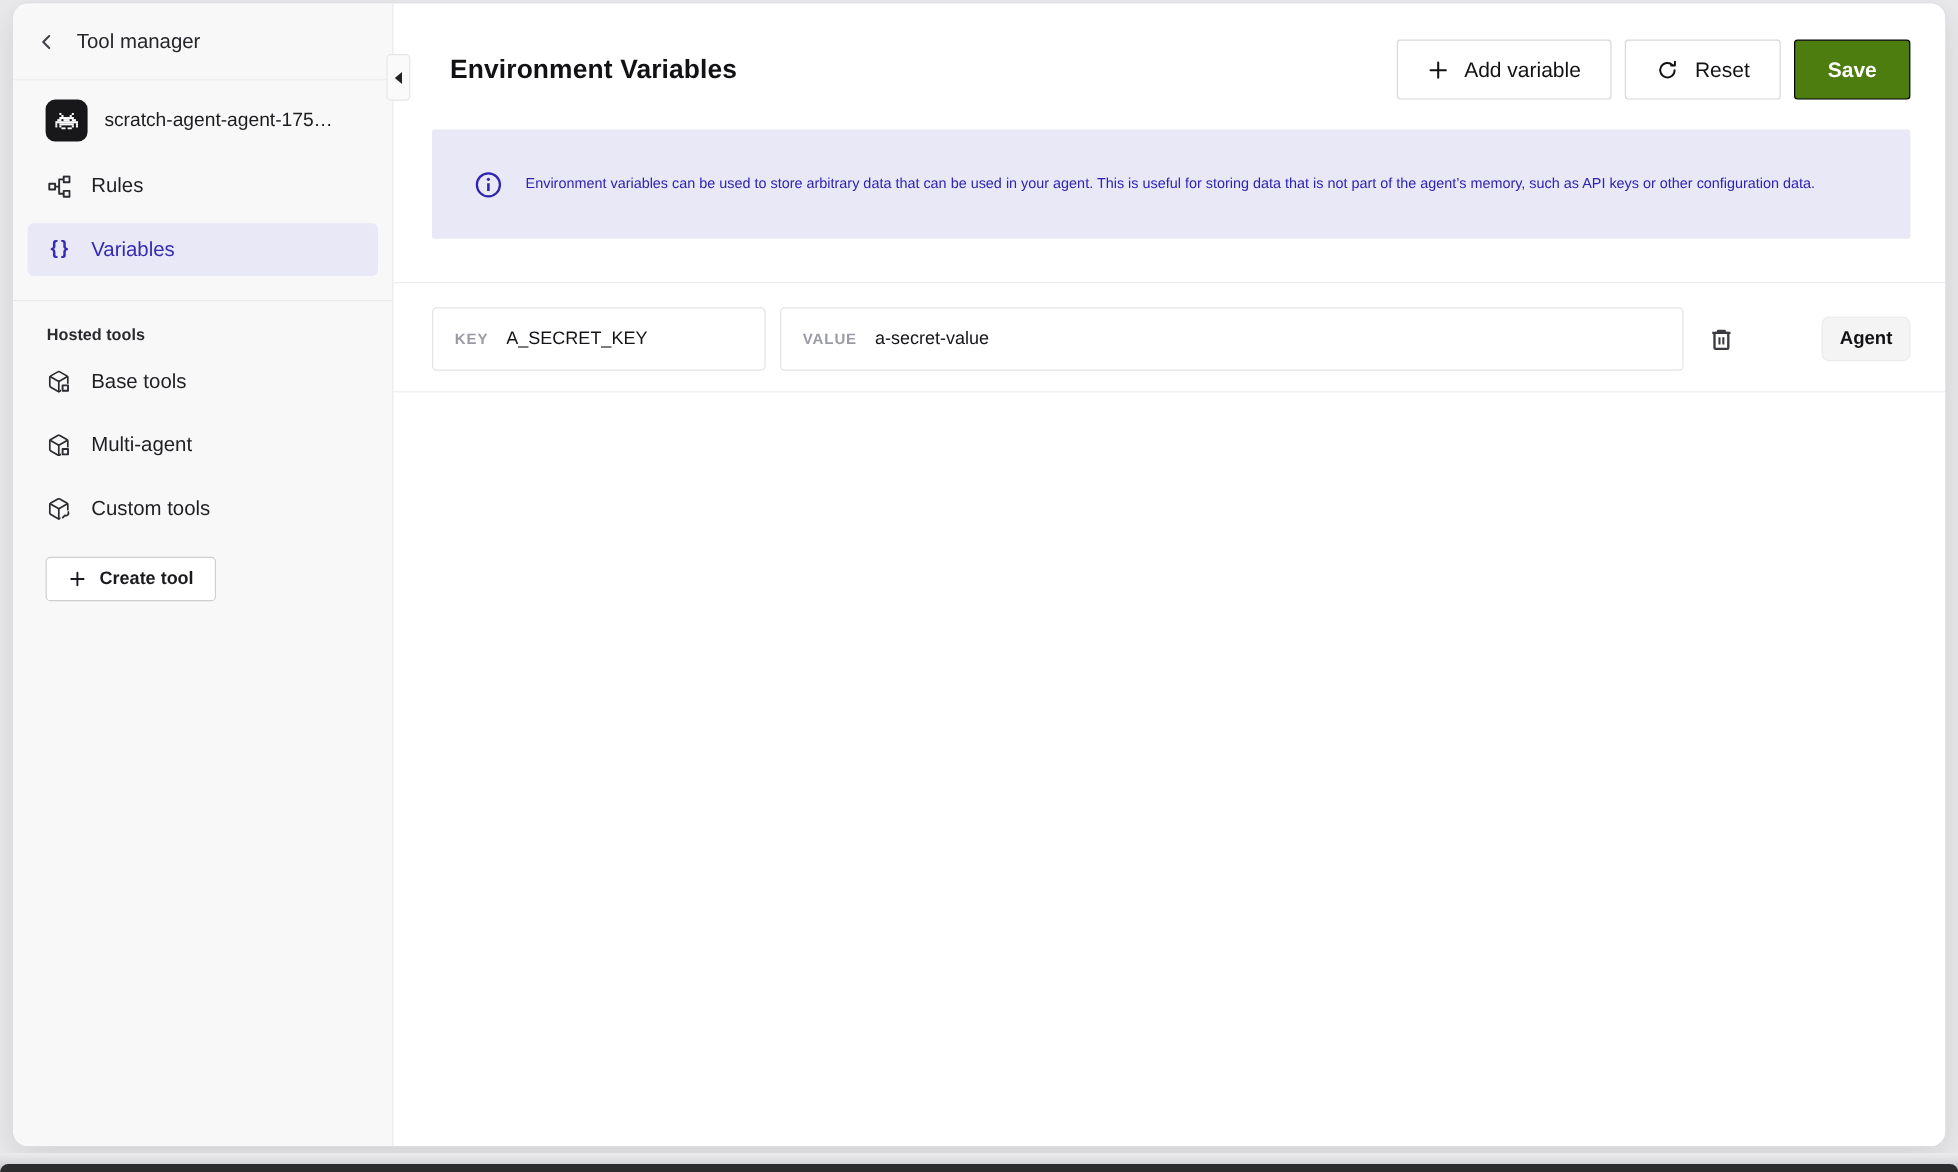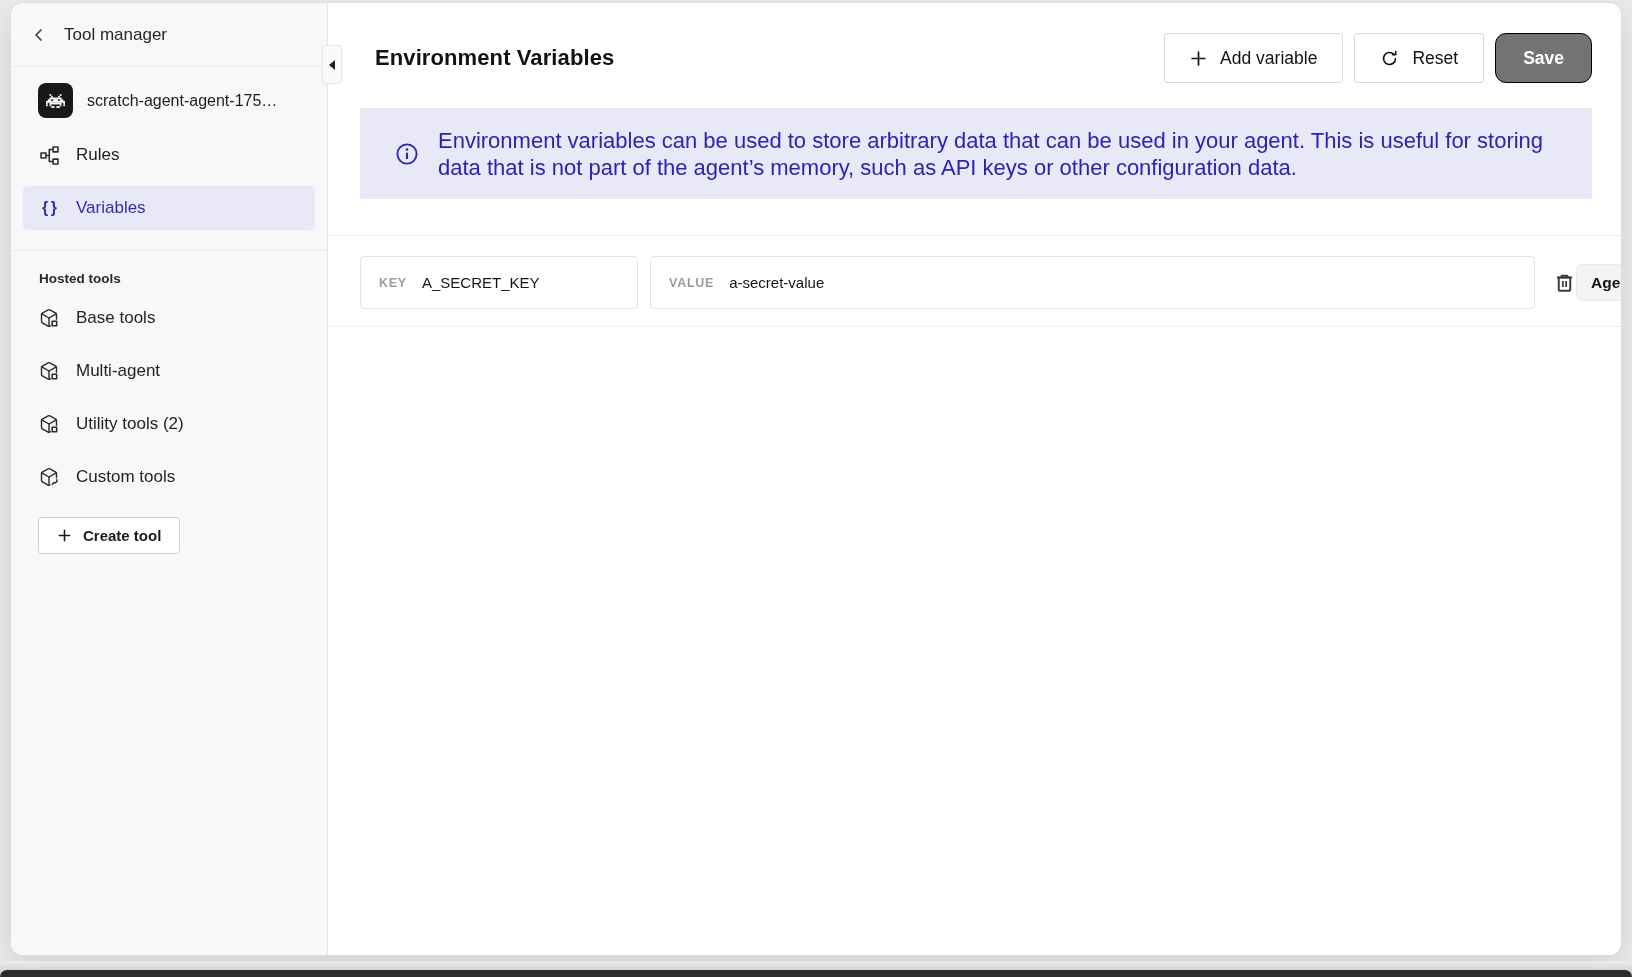--- a/index.html
+++ b/index.html
@@ -71,40 +71,40 @@
   .main { flex:1; display:flex; flex-direction:column; padding:0 29px 0 32px; background:#fff; min-width:0; }
   .main-header { margin-top:30px; height:50px; flex:none; display:flex; align-items:center; }
   .page-title { font-size:22px; font-weight:700; color:#121215; margin-left:15px; letter-spacing:.1px; }
   .toolbar { margin-left:auto; display:flex; gap:11px; }
   .btn {
     height:50px; background:#fff; border:1px solid #d9d9dc; border-radius:3px;
     display:inline-flex; align-items:center; justify-content:center; gap:13px;
     padding:4px 25px; font-size:17.5px; font-weight:500; color:#121215; cursor:pointer;
     font-family:inherit;
   }
-  .btn-save { background:#737373; border-color:#000; color:#fff; padding:0 27px; font-weight:700;border-radius:11px; }
+  .btn-save { background:#4d7c0f; border-color:#000; color:#fff; padding:0 27px; font-weight:700; }
   .banner {
     margin-top:25px; flex:none; min-height:91px; background:#e9e8f7; border-radius:2px;
     display:flex; align-items:center; gap:19px; padding:17px 35px;
-    color:#2d23b3; font-size:22px; font-weight:500; line-height:27px;
+    color:#2d23b3; font-size:12px; font-weight:500; line-height:27px;
   }
   .banner .info { flex:none; width:24px; height:24px; color:#2d23b3; }
   .banner-text { max-width:1115px; }
   .var-list { margin:36px -29px 0 -32px; }
   .var-row {
     display:flex; align-items:center;
     padding:20px 29px 17px 32px;
     border-top:1px solid #ededf0; border-bottom:1px solid #ededf0;
   }
   .field {
     height:53px; background:#fff; border:1px solid #e4e4e7; border-radius:4px;
     display:flex; align-items:center; padding:0 18px; gap:15px;
   }
   .field-key { width:278px; flex:none; margin-right:12px; }
-  .field-value { width:885px; flex:none; }
+  .field-value { width:753px; flex:none; }
   .field-label { font-size:12.5px; font-weight:700; letter-spacing:.06em; color:#9b9ba6; flex:none; }
   .field input {
     border:none; outline:none; background:transparent; width:100%;
     font-size:15px; color:#141418; font-family:inherit; padding:0;
   }
   .icon-btn { background:none; border:none; cursor:pointer; width:26px; height:26px; margin-left:18px; color:#3f3f46; display:flex; align-items:center; justify-content:center; padding:0; }
   .scope-badge {
     margin-left:auto; height:37px; padding:0 14px; background:#f4f4f5;
     border:1px solid #ebebee; border-radius:6px;
     display:flex; align-items:center; font-size:15.5px; font-weight:700; color:#131316;
@@ -198,32 +198,20 @@
               <path d="M11 21.7a2 2 0 0 0 2 0l7-4A2 2 0 0 0 21 16V8a2 2 0 0 0-1-1.73l-7-4a2 2 0 0 0-2 0l-7 4A2 2 0 0 0 3 8v8a2 2 0 0 0 1 1.73z"></path>
               <path d="M12 22V12"></path>
               <path d="m3.3 7 8.7 5 8.7-5"></path>
               <rect x="14.2" y="14.2" width="8.6" height="8.6" fill="#f8f8f8" stroke="none"></rect>
               <rect x="15.8" y="15.8" width="5.4" height="5.4" fill="none" stroke-width="1.9"></rect>
             </svg>
         </span>
         <span>Multi-agent</span>
       </div>
 
-      <div class="nav-item">
-        <span class="icon">
-          <svg width="20" height="20" viewBox="0 0 24 24" fill="none" stroke="currentColor" stroke-width="1.7" stroke-linecap="round" stroke-linejoin="round">
-              <path d="M11 21.7a2 2 0 0 0 2 0l7-4A2 2 0 0 0 21 16V8a2 2 0 0 0-1-1.73l-7-4a2 2 0 0 0-2 0l-7 4A2 2 0 0 0 3 8v8a2 2 0 0 0 1 1.73z"></path>
-              <path d="M12 22V12"></path>
-              <path d="m3.3 7 8.7 5 8.7-5"></path>
-              <rect x="14.2" y="14.2" width="8.6" height="8.6" fill="#f8f8f8" stroke="none"></rect>
-              <rect x="15.8" y="15.8" width="5.4" height="5.4" fill="none" stroke-width="1.9"></rect>
-            </svg>
-        </span>
-        <span>Utility tools (2)</span>
-      </div>
 
       <div class="nav-item">
         <span class="icon">
           <svg width="20" height="20" viewBox="0 0 24 24" fill="none" stroke="currentColor" stroke-width="1.7" stroke-linecap="round" stroke-linejoin="round">
               <path d="M11 21.7a2 2 0 0 0 2 0l7-4A2 2 0 0 0 21 16V8a2 2 0 0 0-1-1.73l-7-4a2 2 0 0 0-2 0l-7 4A2 2 0 0 0 3 8v8a2 2 0 0 0 1 1.73z"></path>
               <path d="M12 22V12"></path>
               <path d="m3.3 7 8.7 5 8.7-5"></path>
               <rect x="13.6" y="13.6" width="10" height="10" fill="#f8f8f8" stroke="none"></rect>
               <path d="M21.5 15.2a2.6 2.6 0 0 1-3.4 3.4l-2.2 2.2" stroke-width="1.8"></path>
             </svg>

